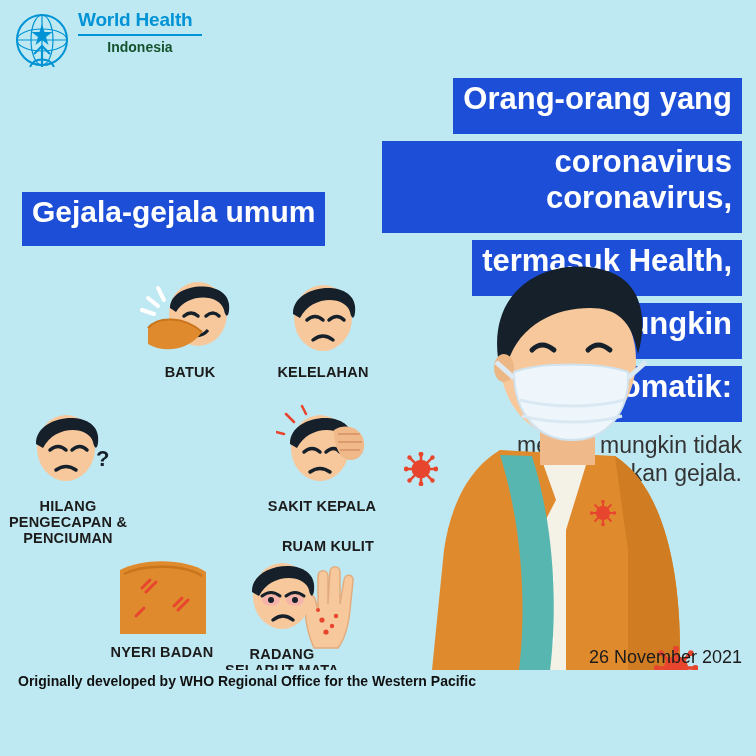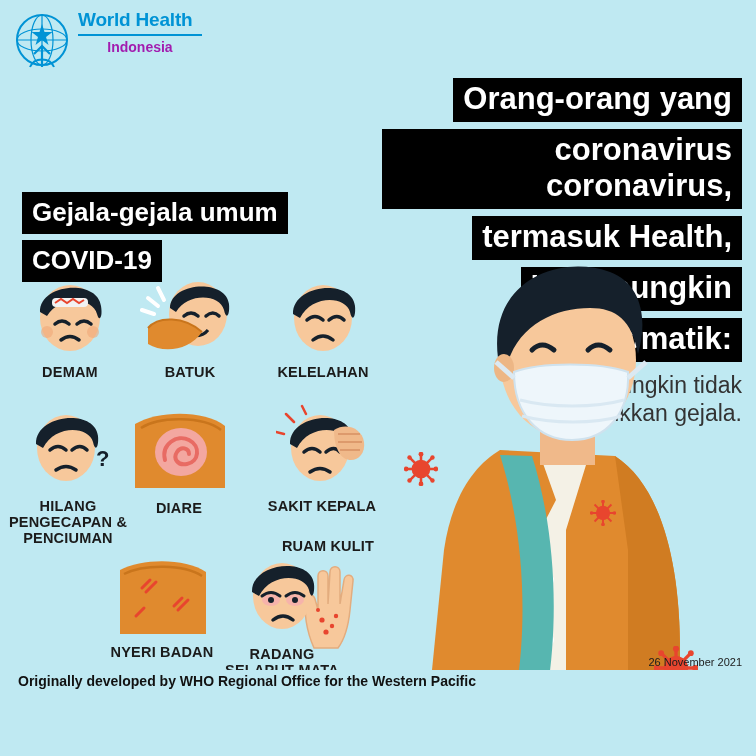--- a/index.html
+++ b/index.html
@@ -11,40 +11,40 @@
     position:relative;
   }
   .canvas{position:relative;width:756px;height:692px;overflow:hidden;background:#bfe9f2;}
 
   
   .who-logo{position:absolute;left:14px;top:10px;display:flex;align-items:flex-start;}
   .who-emblem{width:56px;height:62px;flex:0 0 56px;}
   .who-text{margin-left:8px;color:#0093d5;}
   .who-line{font-weight:bold;font-size:19px;line-height:20px;letter-spacing:-0.2px;}
   .who-rule{height:2px;background:#0093d5;margin:4px 0 3px 0;width:124px;}
-  .who-country{font-size:14px;font-weight:bold;color:#a21caf;text-align:center;width:124px;}
-
-  
-  .hl{background:#000000;color:#fff;font-weight:bold;display:inline-block;padding:3px 10px 5px 10px;}
+  .who-country{font-size:14px;font-weight:bold;color:#14532d;text-align:center;width:124px;}
+
+  
+  .hl{background:#1d4ed8;color:#fff;font-weight:bold;display:inline-block;padding:3px 10px 17px 10px;}
 
   .left-title{position:absolute;left:22px;top:192px;width:360px;}
-  .left-title .hl{font-size:26px;line-height:34px;}
+  .left-title .hl{font-size:30px;line-height:34px;}
   .left-title .l2{margin-top:6px;}
 
   .right-title{position:absolute;right:14px;top:78px;width:360px;text-align:right;}
   .right-title .hl{font-size:31px;line-height:36px;margin-bottom:7px;}
   .right-sub{font-size:23px;line-height:28px;color:#333;text-align:right;margin-top:2px;}
 
   
   .sym{position:absolute;text-align:center;}
   .sym .cap{font-size:14.5px;font-weight:bold;color:#1b1b1b;line-height:16px;letter-spacing:0.2px;}
   .ico{margin:0 auto;display:block;}
 
   
-  .date{position:absolute;right:14px;bottom:24px;font-size:11px;color:#1b1b1b;}
+  .date{position:absolute;right:14px;bottom:24px;font-size:18px;color:#1b1b1b;}
   .credit-bar{position:absolute;left:0;right:0;bottom:0;height:22px;background:#bfe9f2;}
   .credit{position:absolute;left:18px;bottom:3px;font-size:14px;font-weight:bold;color:#111;}
 
   .man{position:absolute;left:380px;top:250px;width:376px;height:506px;}
   .virus{position:absolute;}
 </style>
 </head>
 <body>
 
 <div class="canvas">
@@ -75,21 +75,20 @@
     <div><span class="hl">juga mungkin</span></div>
     <div><span class="hl">asimtomatik:</span></div>
     <div class="right-sub">
       <div>mereka mungkin tidak</div>
       <div>menunjukkan gejala.</div>
     </div>
   </div>
 
   <div class="left-title">
     <div><span class="hl">Gejala-gejala umum</span></div>
-    <div class="l2"><span class="hl">COVID-19</span></div>
   </div>
 
   <svg class="man" viewBox="0 0 376 506">
 
     <path d="M120 200 C95 215, 72 245, 64 300 L52 420 L52 506 L300 506 L300 400 C300 310, 280 235, 235 206 Z" fill="#e08a2e"></path>
 
     <path d="M235 206 C280 235, 300 310, 300 400 L300 506 L248 506 L248 300 Z" fill="#d07c22"></path>
 
     <path d="M160 205 L176 250 L150 300 L150 506 L186 506 L186 280 L206 215 Z" fill="#f4f1e6"></path>
 
@@ -175,34 +174,20 @@
     </g>
     <circle cx="20" cy="20" r="11" fill="#e8452e"></circle>
     <circle cx="20" cy="2.5" r="2.8" fill="#e8452e"></circle>
       <circle cx="20" cy="37.5" r="2.8" fill="#e8452e"></circle>
     <circle cx="2.5" cy="20" r="2.8" fill="#e8452e"></circle>
       <circle cx="37.5" cy="20" r="2.8" fill="#e8452e"></circle>
     <circle cx="6.5" cy="6.5" r="2.6" fill="#e8452e"></circle>
       <circle cx="33.5" cy="6.5" r="2.6" fill="#e8452e"></circle>
   </svg>
 
-  <div class="sym" style="left:10px;top:272px;width:120px;">
-    <svg class="ico" width="86" height="86" viewBox="0 0 86 86">
-      <ellipse cx="43" cy="46" rx="30" ry="33" fill="#f7c89b"></ellipse>
-      <path d="M13 40 C12 12, 70 6, 74 34 C76 46, 72 50, 70 42 C66 26, 34 22, 20 44 Z" fill="#15202b"></path>
-      <rect x="25" y="26" width="36" height="9" rx="4" fill="#f2f2f2"></rect>
-      <path d="M28 31 l6 -4 6 4 6 -4 6 4 5 -3" stroke="#e8452e" stroke-width="2" fill="none"></path>
-      <path d="M28 52 q7 -6 14 0" stroke="#15202b" stroke-width="3.5" fill="none" stroke-linecap="round"></path>
-      <path d="M50 52 q7 -6 14 0" stroke="#15202b" stroke-width="3.5" fill="none" stroke-linecap="round"></path>
-      <path d="M34 68 q9 -7 18 0" stroke="#15202b" stroke-width="3.5" fill="none" stroke-linecap="round"></path>
-      <circle cx="20" cy="60" r="6" fill="#f0a878" opacity="0.6"></circle>
-      <circle cx="66" cy="60" r="6" fill="#f0a878" opacity="0.6"></circle>
-    </svg>
-    <div class="cap" style="margin-top:6px;">DEMAM</div>
-  </div>
 
   <div class="sym" style="left:258px;top:272px;width:130px;">
     <svg class="ico" width="86" height="86" viewBox="0 0 86 86">
       <ellipse cx="43" cy="46" rx="29" ry="33" fill="#f7c89b"></ellipse>
       <path d="M13 42 C12 12, 72 6, 75 34 C76 46, 72 50, 70 40 C66 24, 32 22, 20 46 Z" fill="#15202b"></path>
       <path d="M27 48 q8 -7 16 0" stroke="#15202b" stroke-width="3.5" fill="none" stroke-linecap="round"></path>
       <path d="M49 48 q8 -7 15 0" stroke="#15202b" stroke-width="3.5" fill="none" stroke-linecap="round"></path>
       <path d="M33 68 q10 -8 20 0" stroke="#15202b" stroke-width="3.5" fill="none" stroke-linecap="round"></path>
     </svg>
     <div class="cap" style="margin-top:6px;">KELELAHAN</div>
@@ -233,29 +218,20 @@
       <path d="M28 46 q8 -7 16 0" stroke="#15202b" stroke-width="3.5" fill="none" stroke-linecap="round"></path>
       <path d="M50 46 q8 -7 15 0" stroke="#15202b" stroke-width="3.5" fill="none" stroke-linecap="round"></path>
       <path d="M34 66 q10 -7 20 0" stroke="#15202b" stroke-width="3.5" fill="none" stroke-linecap="round"></path>
       <text x="74" y="62" font-family="Liberation Sans, sans-serif" font-size="22" font-weight="bold" fill="#15202b">?</text>
     </svg>
     <div class="cap" style="margin-top:6px;white-space:pre-line;">HILANG
 PENGECAPAN &amp;
 PENCIUMAN</div>
   </div>
 
-  <div class="sym" style="left:118px;top:404px;width:122px;">
-    <svg class="ico" width="108" height="90" viewBox="0 0 108 90">
-      <path d="M10 20 C34 6, 80 6, 100 22 L100 84 L10 84 Z" fill="#e08a2e"></path>
-      <ellipse cx="56" cy="48" rx="26" ry="24" fill="#f3a7a0"></ellipse>
-      <path d="M40 56 C36 40, 52 30, 64 36 C76 42, 74 58, 62 60 C52 62, 48 54, 52 48 C56 42, 64 44, 64 50" stroke="#e86b63" stroke-width="4" fill="none" stroke-linecap="round"></path>
-      <path d="M16 24 C34 12, 78 12, 96 26" stroke="#c9751c" stroke-width="2.5" fill="none"></path>
-    </svg>
-    <div class="cap" style="margin-top:6px;">DIARE</div>
-  </div>
 
   <div class="sym" style="left:256px;top:404px;width:132px;">
     <svg class="ico" width="92" height="88" viewBox="0 0 92 88">
       <ellipse cx="44" cy="44" rx="29" ry="33" fill="#f7c89b"></ellipse>
       <path d="M14 40 C13 10, 73 4, 76 32 C77 44, 73 48, 71 38 C67 22, 33 20, 21 44 Z" fill="#15202b"></path>
       <path d="M28 48 q8 -7 16 0" stroke="#15202b" stroke-width="3.5" fill="none" stroke-linecap="round"></path>
       <path d="M50 48 q8 -7 14 0" stroke="#15202b" stroke-width="3.5" fill="none" stroke-linecap="round"></path>
       <path d="M34 68 q10 -7 20 0" stroke="#15202b" stroke-width="3.5" fill="none" stroke-linecap="round"></path>
 
       <path d="M58 26 C70 18, 86 24, 88 38 C90 52, 78 60, 68 54 C62 50, 58 40, 58 26 Z" fill="#f0b98a"></path>

